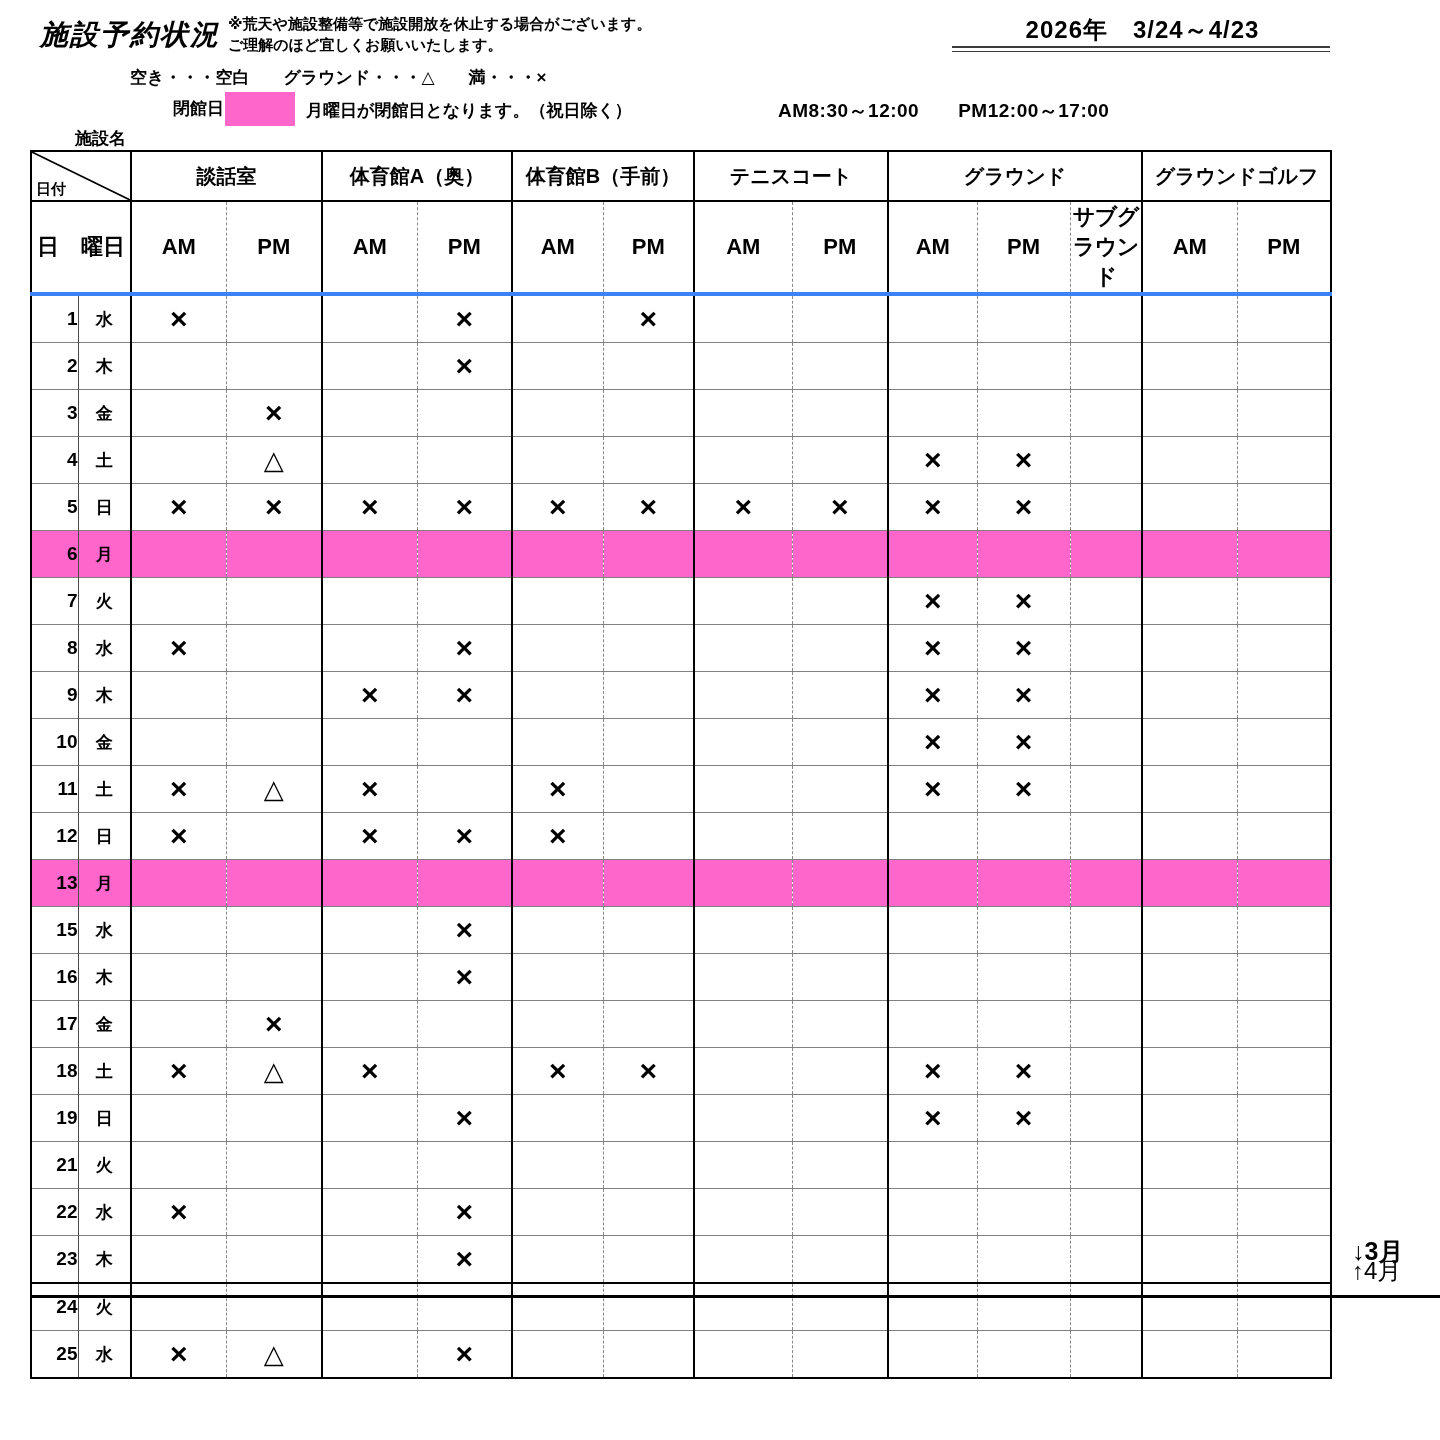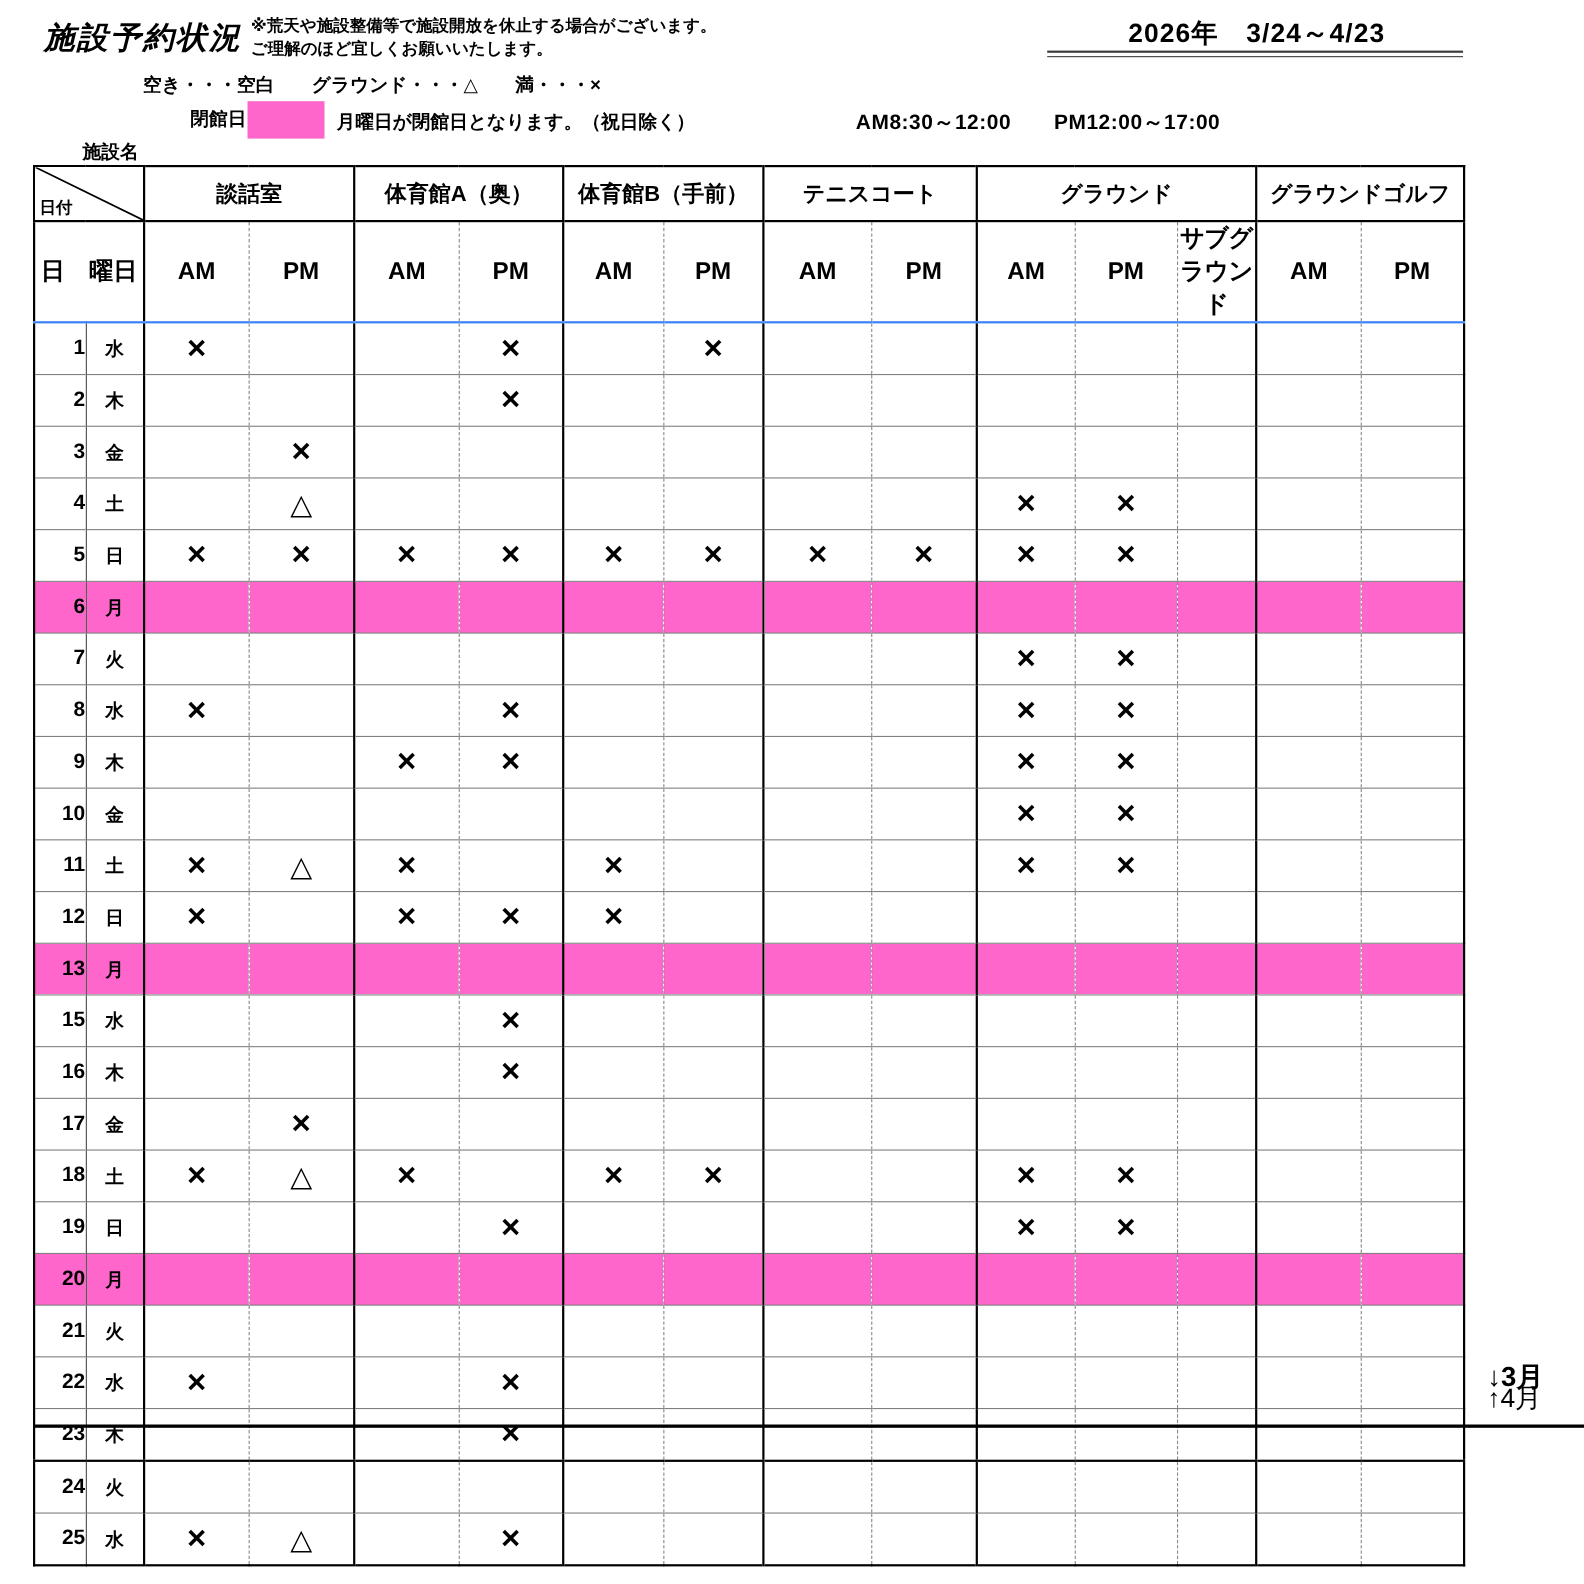--- a/index.html
+++ b/index.html
@@ -22,21 +22,21 @@
 
   #schedule-table{
     position:absolute;left:30px;top:150px;
     border-collapse:collapse;table-layout:fixed;
     border:2px solid #000;
   }
   #schedule-table th,#schedule-table td{padding:0;overflow:hidden;}
 
   thead th{font-weight:bold;background:#fff;}
   thead tr.fac-row th{height:48px;font-size:20px;border-bottom:2px solid #000;}
-  thead tr.sub-row th{height:40px;font-size:22px;border-bottom:2px solid #3b82f6;}
+  thead tr.sub-row th{height:40px;font-size:22px;border-bottom:4px solid #3b82f6;}
   thead th.small-h{font-size:11.5px;letter-spacing:-0.5px;}
   thead th.day-h{font-size:16px;}
 
   .corner{position:relative;text-align:right;}
   .corner svg{position:absolute;left:0;top:0;width:100%;height:100%;}
   .corner .corner-label{
     position:absolute;left:4px;bottom:1px;font-size:15px;font-weight:bold;
   }
 
   tbody td{height:46px;text-align:center;border-top:1px solid #808080;vertical-align:middle;}
@@ -430,37 +430,20 @@
         <td class="bl-thick"></td>
         <td class="bl-dash"></td>
         <td class="bl-thick"></td>
         <td class="bl-dash"></td>
         <td class="bl-thick"><span class="mark-x">×</span></td>
         <td class="bl-dash"><span class="mark-x">×</span></td>
         <td class="bl-dash"></td>
         <td class="bl-thick"></td>
         <td class="bl-dash"></td>
       </tr>
-      <tr class="closed">
-        <td class="day-num">20</td>
-        <td class="weekday bl-thin">月</td>
-        <td class="bl-thick"></td>
-        <td class="bl-dash"></td>
-        <td class="bl-thick"></td>
-        <td class="bl-dash"></td>
-        <td class="bl-thick"></td>
-        <td class="bl-dash"></td>
-        <td class="bl-thick"></td>
-        <td class="bl-dash"></td>
-        <td class="bl-thick"></td>
-        <td class="bl-dash"></td>
-        <td class="bl-dash"></td>
-        <td class="bl-thick"></td>
-        <td class="bl-dash"></td>
-      </tr>
       <tr>
         <td class="day-num">21</td>
         <td class="weekday bl-thin">火</td>
         <td class="bl-thick"></td>
         <td class="bl-dash"></td>
         <td class="bl-thick"></td>
         <td class="bl-dash"></td>
         <td class="bl-thick"></td>
         <td class="bl-dash"></td>
         <td class="bl-thick"></td>

